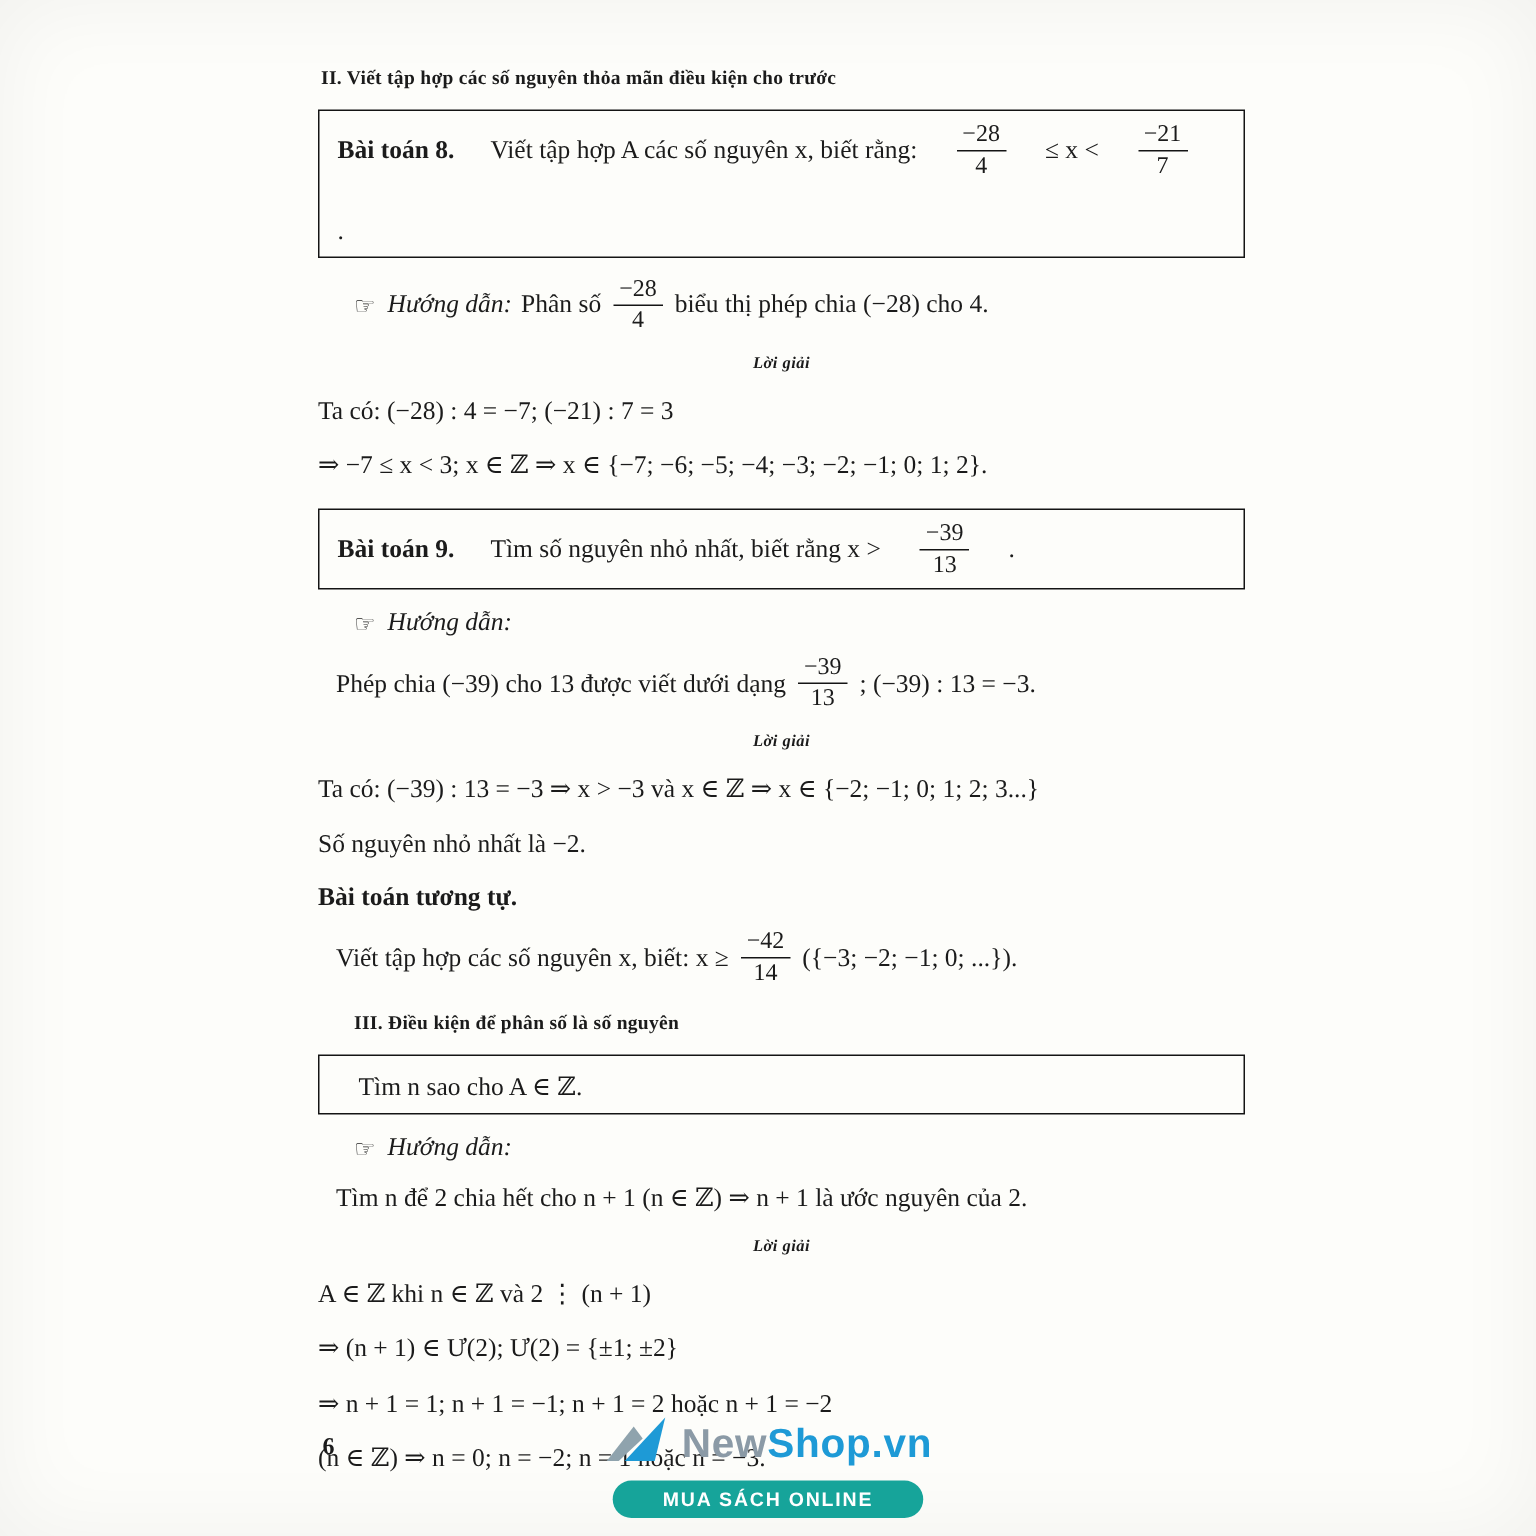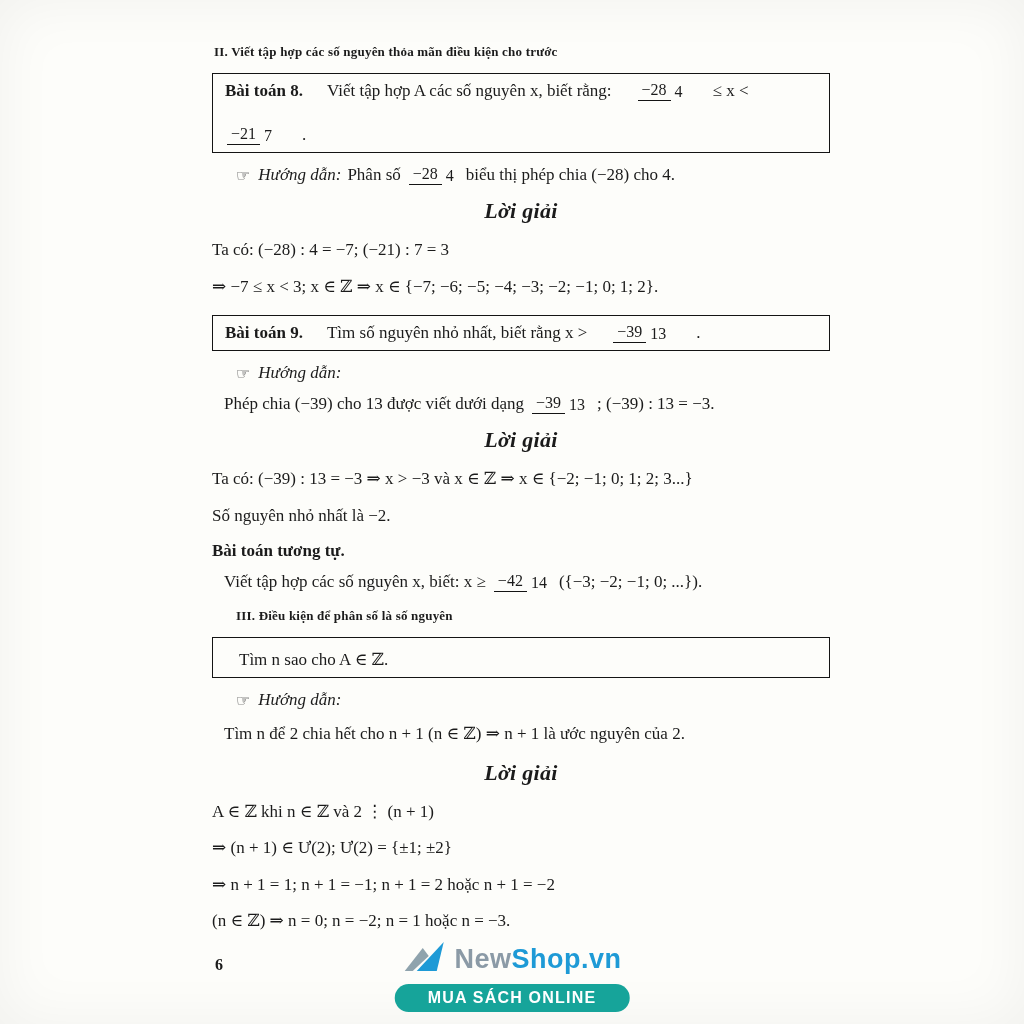--- a/index.html
+++ b/index.html
@@ -15,40 +15,40 @@
   .problem-box {
     border:1.6px solid #141414; padding:7px 12px; margin:2px 0 12px 0;
     display:flex; align-items:center; flex-wrap:wrap; column-gap:6px; row-gap:6px;
     background:transparent;
     gap:24px;
   }
   .box-line { display:flex; align-items:center; column-gap:6px; width:100%; flex-wrap:wrap; }
   .box-line2 { padding-left:14px; margin-top:4px; }
   .bold { font-weight:bold; }
   .ital { font-style:italic; }
-  .frac { display:inline-flex; flex-direction:row; align-items:center; line-height:1.12; font-size:16px; margin:0 2px; }
+  .frac { display:inline-flex; flex-direction:column; align-items:center; line-height:1.12; font-size:16px; margin:0 2px; }
   .frac .num { padding:0 4px 1px 4px; border-bottom:1.4px solid #141414; }
   .frac .den { padding:1px 4px 0 4px; }
   .inline-line { display:flex; align-items:center; column-gap:6px; flex-wrap:wrap; margin:11px 0; }
   .indent1 { padding-left:24px; }
   .indent2 { padding-left:12px; }
   .pointer { font-family:"DejaVu Sans",sans-serif; font-size:16px; margin-right:2px; }
-  .sol-heading { text-align:center; font-weight:bold; font-style:italic; margin:13px 0; font-size:22px; letter-spacing:0.3px; }
+  .sol-heading { text-align:center; font-weight:bold; font-style:italic; margin:13px 0; font-size:11px; letter-spacing:0.3px; }
   p.line { margin:11px 0; line-height:1.5; }
   .similar-heading { font-weight:bold; margin:13px 0 9px 0; }
   .footer-pageno { position:absolute; left:215px; bottom:50px; font-weight:bold; font-size:16px; }
   .brand { position:absolute; left:50%; bottom:12px; transform:translateX(-50%); display:flex; flex-direction:column; align-items:center; }
   .brand-top { display:flex; align-items:center; column-gap:8px; }
   .brand-text { font-family:"Liberation Sans","DejaVu Sans",sans-serif; font-size:27px; font-weight:bold; letter-spacing:0.5px; }
   .brand-new { color:#8b9aa6; }
   .brand-shop { color:#1e9ad6; }
   .brand-vn { color:#1e9ad6; }
   .brand-pill {
     margin-top:5px; background:#16a49a; color:#ffffff; border-radius:14px;
-    font-family:"Liberation Sans","DejaVu Sans",sans-serif; font-size:16px; font-weight:bold;
+    font-family:"Liberation Sans","DejaVu Sans",sans-serif; font-size:13px; font-weight:bold;
     letter-spacing:1.2px; padding:5px 33px;
   }
 </style>
 </head>
 <body>
 
 <div class="page">
   <div class="content">
 
     <h2 class="sec-heading">II. Viết tập hợp các số nguyên thỏa mãn điều kiện cho trước</h2>

